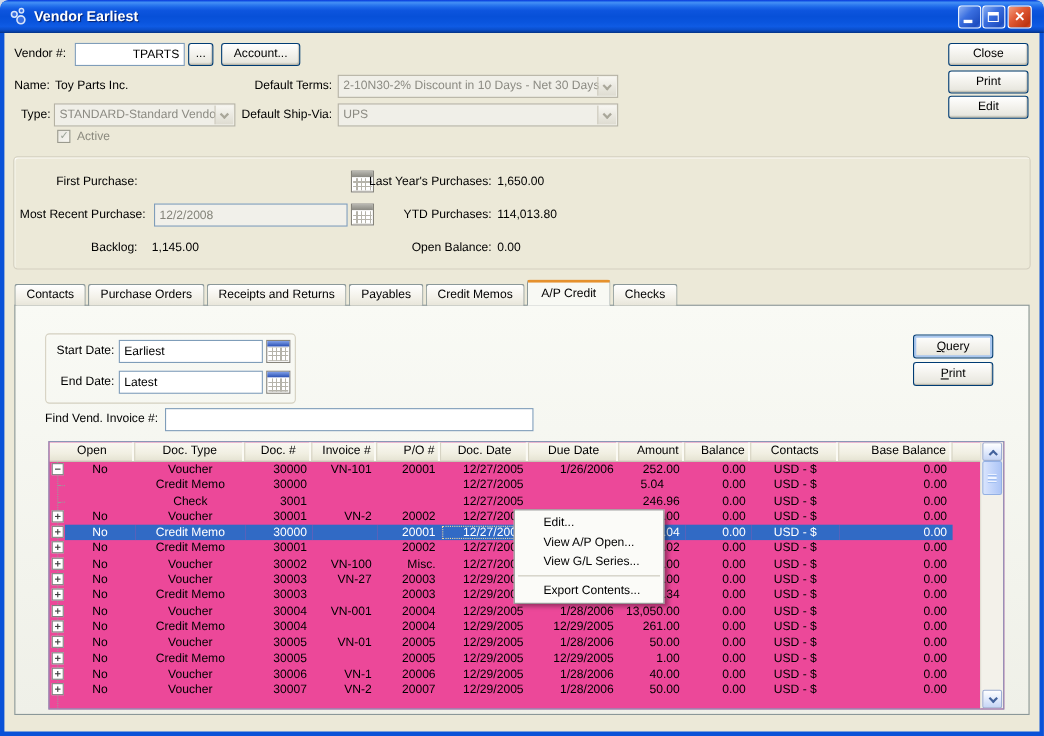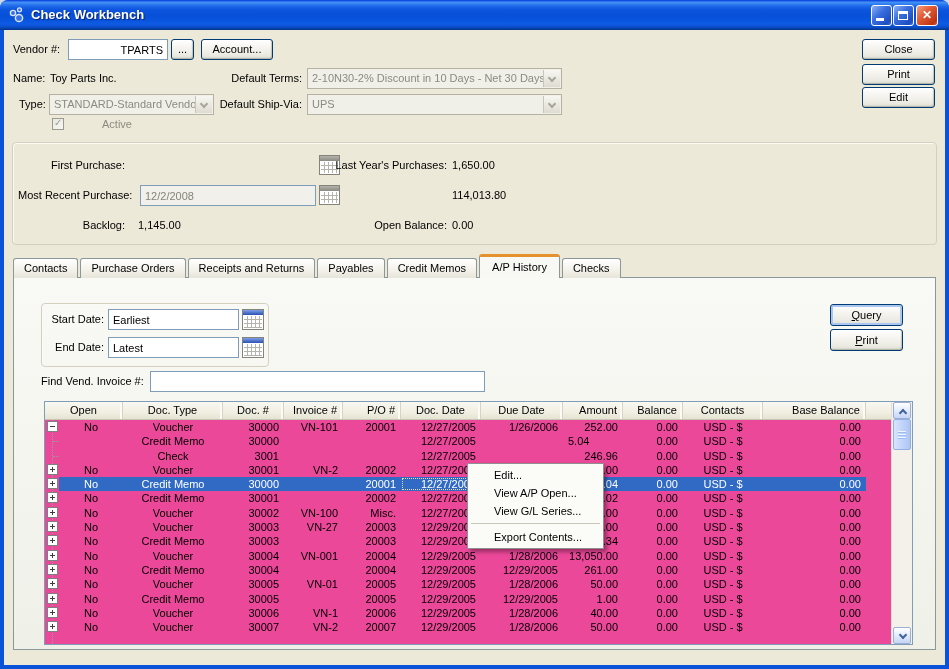--- a/index.html
+++ b/index.html
@@ -25,21 +25,21 @@
   .glyph-max { position:absolute; left:4px; top:5px; width:10px; height:9px;
     border:1px solid #fff; border-top-width:3px; }
   .glyph-x { position:absolute; left:0; top:0; width:100%; text-align:center; line-height:19px;
     font-size:12px; font-weight:bold; }
 
   .client { position:absolute; left:4px; top:30px; right:4px; bottom:4px; background:#ece9d8; }
 
   .lbl { position:absolute; white-space:nowrap; line-height:13px; }
   .lbl.vc { line-height:21px; }
   .lbl.right { text-align:right; }
-  .dis { color:#8b8a7f;margin-left:32px; }
+  .dis { color:#8b8a7f; }
 
   
   .tb { position:absolute; border:1px solid #7f9db9; background:#fff;
     font:11px "Liberation Sans", sans-serif; padding:0 4px; color:#000; }
   .tb.disabled { background:#f1f0ea; color:#84847a; }
   .tb.rt { text-align:right; }
 
   .combo { position:absolute; border:1px solid #b5b2a3; background:#f0efe8; color:#8c8b83;
     line-height:19px; padding:0 22px 0 4px; white-space:nowrap; overflow:hidden; }
   .combo .arrow { position:absolute; right:1px; top:1px; bottom:1px; width:17px;
@@ -130,21 +130,21 @@
 <body>
 
 <div class="window">
 
   <div class="titlebar">
     <svg class="title-icon" viewBox="0 0 18 18">
       <circle cx="5" cy="7" r="2.6" fill="#3a6fe0" stroke="#d7e4fb" stroke-width="1.4"></circle>
       <circle cx="11.5" cy="3.8" r="2" fill="#3a6fe0" stroke="#d7e4fb" stroke-width="1.3"></circle>
       <circle cx="11" cy="12" r="3.6" fill="#3a6fe0" stroke="#d7e4fb" stroke-width="1.5"></circle>
     </svg>
-    <div class="title-text">Check Workbench</div>
+    <div class="title-text">Vendor Earliest</div>
     <div class="cap blue" style="left:871px;">
         <span class="glyph-min"></span>
       </div>
     <div class="cap blue" style="left:893px;">
         <span class="glyph-max"></span>
       </div>
     <div class="cap red" style="left:916px;width:22px;">
         <span class="glyph-x">✕</span>
       </div>
   </div>
@@ -208,34 +208,35 @@
     </div>
   <div class="lbl vc right" style="left:290px;top:155px;width:157px;">Last Year's Purchases:</div>
   <div class="lbl vc" style="left:452px;top:155px;">1,650.00</div>
 
   <div class="lbl vc right" style="left:18px;top:185px;width:107px;">Most Recent Purchase:</div>
   <input class="tb disabled" style="left: 140px; top: 185px; width: 176px; height: 21px;" readonly="" value="12/2/2008">
   <div class="cal off" style="left:319px;top:185px;width:21px;height:20px;">
       <div class="hd"></div>
       <div class="gr"></div>
     </div>
+  <div class="lbl vc right" style="left:290px;top:185px;width:157px;">YTD Purchases:</div>
   <div class="lbl vc" style="left:452px;top:185px;">114,013.80</div>
 
   <div class="lbl vc right" style="left:18px;top:215px;width:107px;">Backlog:</div>
   <div class="lbl vc" style="left:138px;top:215px;">1,145.00</div>
   <div class="lbl vc right" style="left:290px;top:215px;width:157px;">Open Balance:</div>
   <div class="lbl vc" style="left:452px;top:215px;">0.00</div>
 
   <div class="tabbar">
       <div class="tab">Contacts</div>
       <div class="tab">Purchase Orders</div>
       <div class="tab">Receipts and Returns</div>
       <div class="tab">Payables</div>
       <div class="tab">Credit Memos</div>
-      <div class="tab active">A/P History</div>
+      <div class="tab active">A/P Credit</div>
       <div class="tab">Checks</div>
     </div>
   <div class="panel"></div>
 
   <div class="groupbox" style="left:41px;top:303px;width:228px;height:64px;z-index:2;"></div>
   <div class="lbl vc right" style="left:44px;top:309px;width:60px;z-index:2;">Start Date:</div>
   <input class="tb" style="left: 108px; top: 309px; width: 131px; height: 21px; z-index: 2;" value="Earliest">
   <div class="cal on" style="left:242px;top:309px;width:22px;height:21px;z-index:2;">
       <div class="hd"></div>
       <div class="gr"></div>
@@ -292,21 +293,21 @@
         </div>
         <div class="grow">
           <div class="tree child"></div>
           <div class="cell open" style="width: 64px; text-align: center;"></div>
           <div class="cell doc_type" style="width: 100px; text-align: center;">Credit Memo</div>
           <div class="cell doc_num" style="width: 61px; text-align: right;">30000</div>
           <div class="cell invoice_num" style="width: 59px; text-align: right;"></div>
           <div class="cell po_num" style="width: 58px; text-align: right;"></div>
           <div class="cell doc_date" style="width: 80px; text-align: right;">12/27/2005</div>
           <div class="cell due_date" style="width: 82px; text-align: right;"></div>
-          <div class="cell amount" style="width: 60px; text-align: left;">5.04</div>
+          <div class="cell amount" style="width: 60px; text-align: center;">5.04</div>
           <div class="cell balance" style="width: 60px; text-align: right;">0.00</div>
           <div class="cell currency" style="width: 80px; text-align: center;">USD - $</div>
           <div class="cell base_balance" style="width: 103px; text-align: right;">0.00</div>
         </div>
         <div class="grow">
           <div class="tree child-last"></div>
           <div class="cell open" style="width: 64px; text-align: center;"></div>
           <div class="cell doc_type" style="width: 100px; text-align: center;">Check</div>
           <div class="cell doc_num" style="width: 61px; text-align: right;">3001</div>
           <div class="cell invoice_num" style="width: 59px; text-align: right;"></div>

